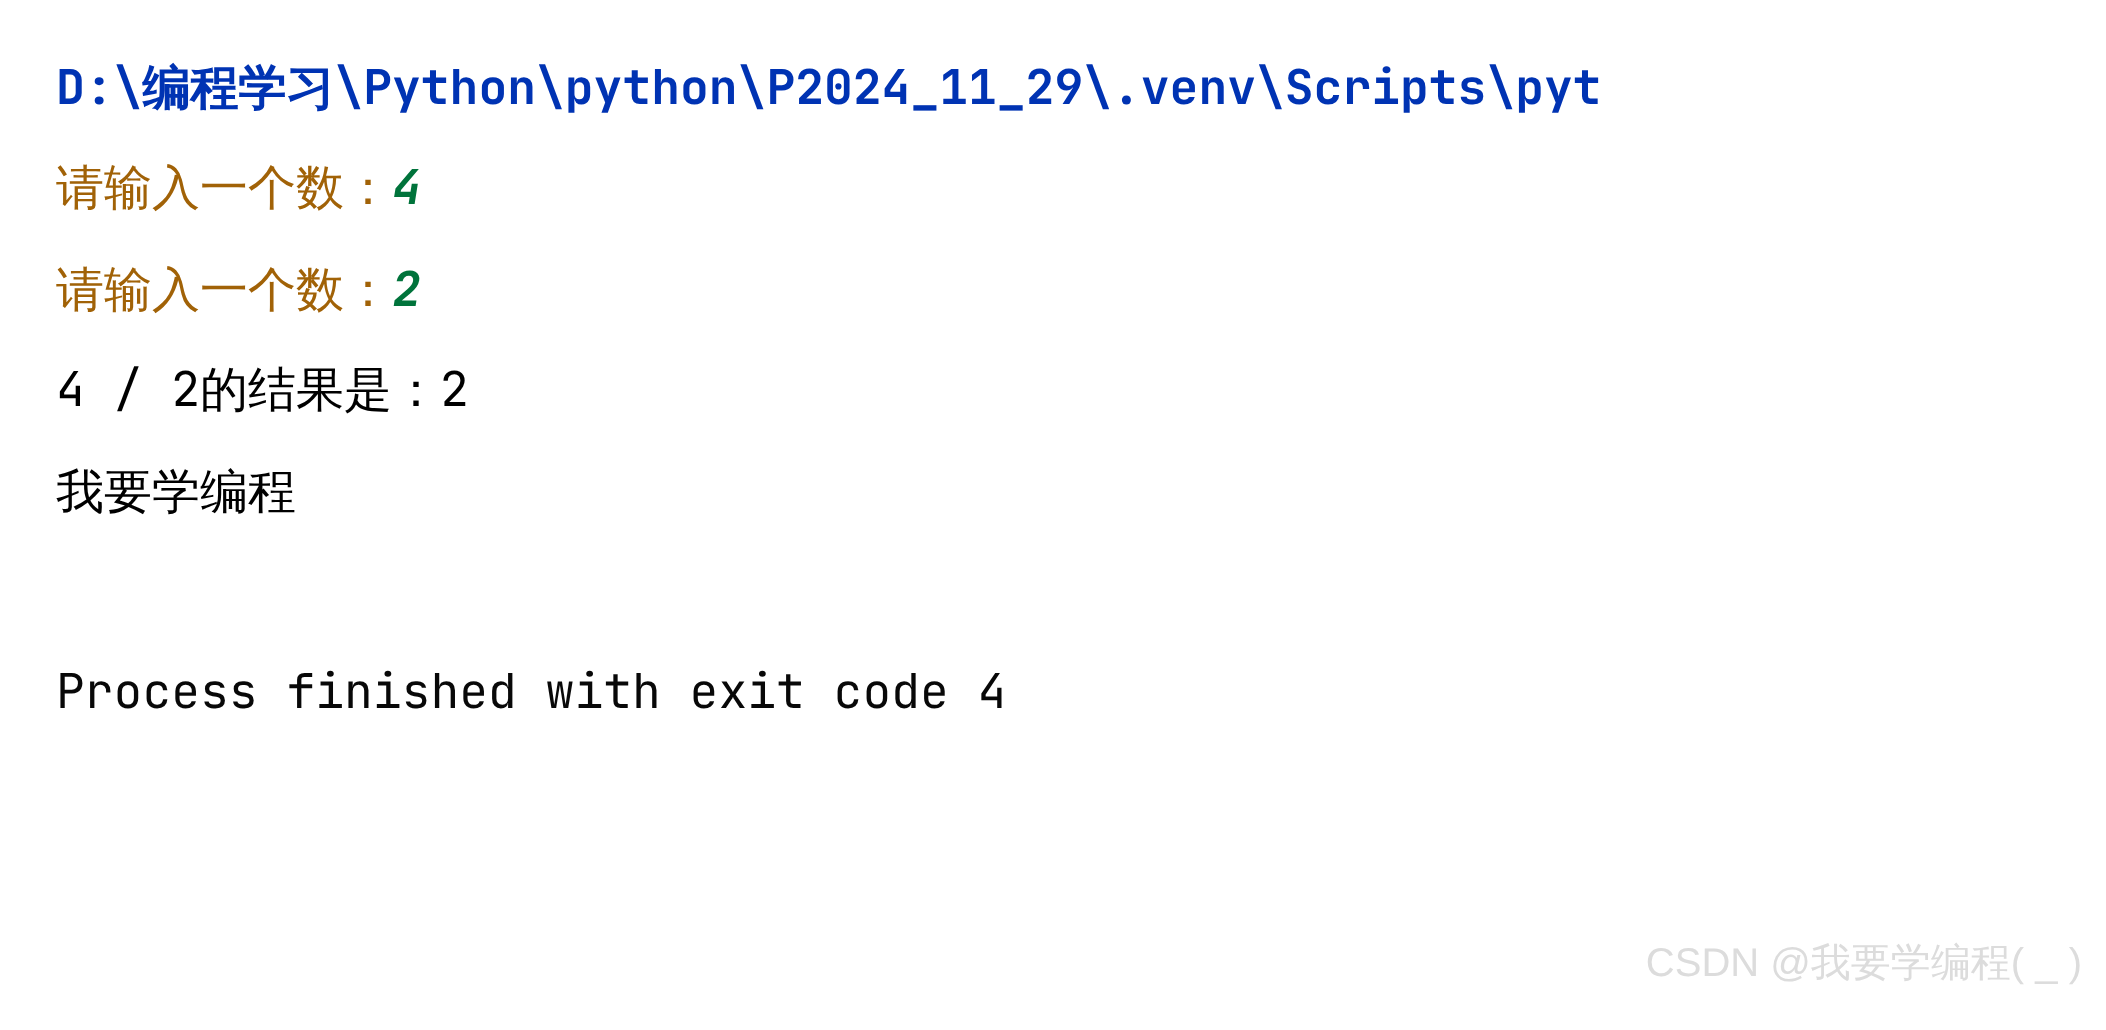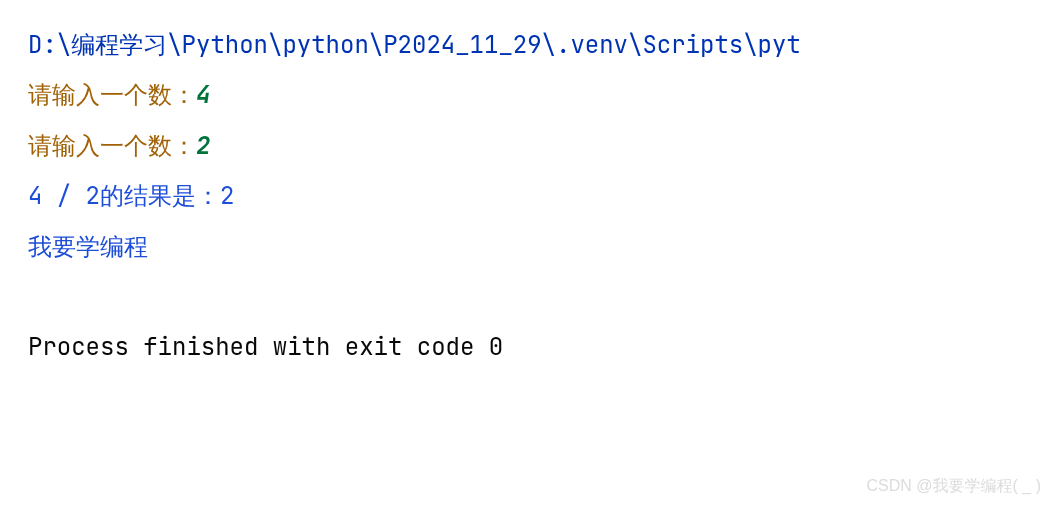--- a/index.html
+++ b/index.html
@@ -17,43 +17,43 @@
       overflow: hidden;
       position: relative;
       width: 1053px;
       height: 515px;
     }
     .line {
       display: block;
     }
     .path {
       color: #0033b3;
-      font-weight: normal;
+      font-weight: bold;
     }
     .prompt {
       color: #a16207;
     }
     .user-input {
       color: #00733b;
       font-weight: bold;
       font-style: italic;
     }
     .output {
-      color: #1d4ed8;
+      color: #000000;
     }
     .exit-msg {
       color: #080808;
     }
     .watermark {
       position: absolute;
       bottom: 12px;
       right: 12px;
       color: #dcdcdc;
       font-family: "Microsoft YaHei", sans-serif;
-      font-size: 16px;
+      font-size: 20px;
       font-weight: 500;
     }
   </style>
 </head>
 <body>
 
 <div class="line">
   <span class="path">D:\编程学习\Python\python\P2024_11_29\.venv\Scripts\pyt</span>
 </div>
 
@@ -69,16 +69,16 @@
   <span class="output">4 / 2的结果是：2</span>
 </div>
 
 <div class="line">
   <span class="output">我要学编程</span>
 </div>
 
 <div class="line">&nbsp;</div>
 
 <div class="line">
-  <span class="exit-msg">Process finished with exit code 0</span>
+  <span class="exit-msg">Process finished with exit code 4</span>
 </div>
 
 <div class="watermark">CSDN @我要学编程( _ )</div>
 
 </body></html>

